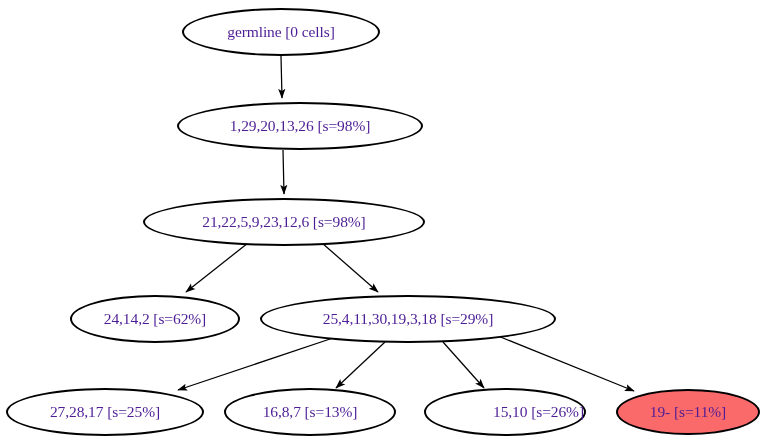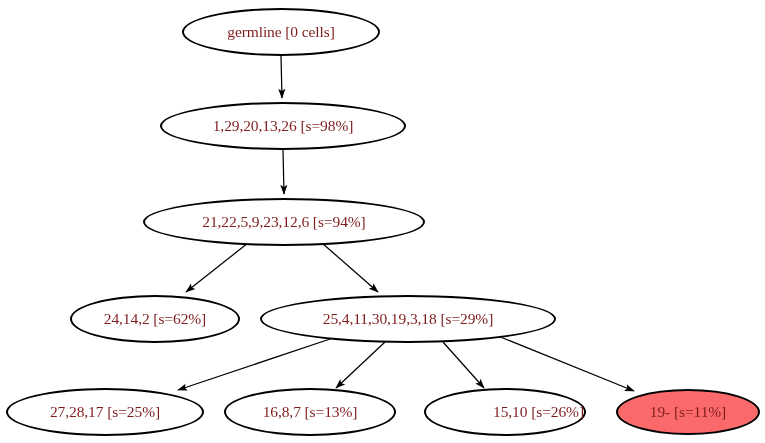--- a/index.html
+++ b/index.html
@@ -31,21 +31,21 @@
     border-radius: 50%;
     background: #ffffff;
     display: flex;
     align-items: center;
     justify-content: center;
     transform: translate(-50%, -50%);
   }
   .node-label {
     font-family: "Liberation Serif", "DejaVu Serif", serif;
     font-size: 15.5px;
-    color: #7f1d1d;
+    color: #4c1d95;
     white-space: nowrap;
     line-height: 1;
     letter-spacing: -0.1px;
   }
   .node.highlight {
     background: #fb6a6a;
   }
 </style>
 </head>
 <body>
@@ -67,25 +67,25 @@
         <line x1="385" y1="342" x2="336" y2="388" marker-end="url(#arrow)"></line>
         <line x1="443" y1="342" x2="484" y2="388" marker-end="url(#arrow)"></line>
         <line x1="498" y1="336" x2="634" y2="391" marker-end="url(#arrow)"></line>
       </g>
   </svg>
 
   <div id="nodes-layer">
       <div class="node" style="left: 281px; top: 32px; width: 198px; height: 48px;">
         <span class="node-label">germline [0 cells]</span>
       </div>
-      <div class="node" style="left: 283px; top: 126px; width: 246px; height: 48px; text-align: center;">
+      <div class="node" style="left: 300px; top: 126px; width: 246px; height: 48px; text-align: center;">
         <span class="node-label">1,29,20,13,26 [s=98%]</span>
       </div>
       <div class="node" style="left: 284px; top: 222px; width: 282px; height: 48px;">
-        <span class="node-label">21,22,5,9,23,12,6 [s=94%]</span>
+        <span class="node-label">21,22,5,9,23,12,6 [s=98%]</span>
       </div>
       <div class="node" style="left: 155px; top: 319px; width: 170px; height: 48px;">
         <span class="node-label">24,14,2 [s=62%]</span>
       </div>
       <div class="node" style="left: 408px; top: 319px; width: 296px; height: 48px;">
         <span class="node-label">25,4,11,30,19,3,18 [s=29%]</span>
       </div>
       <div class="node" style="left: 105px; top: 412px; width: 198px; height: 48px;">
         <span class="node-label">27,28,17 [s=25%]</span>
       </div>

